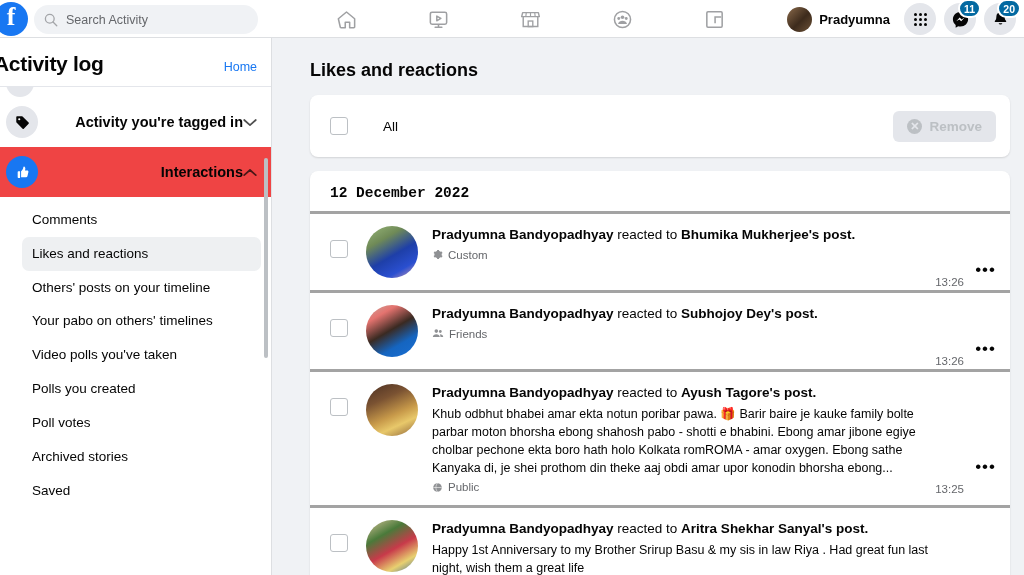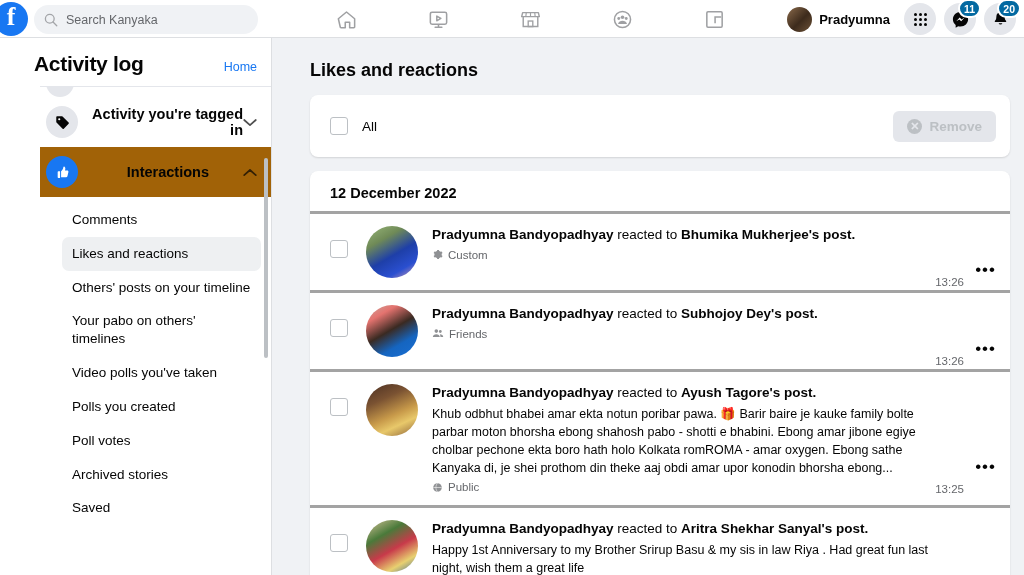--- a/index.html
+++ b/index.html
@@ -83,21 +83,20 @@
   .grid-dots { display: grid; grid-template-columns: repeat(3,3px); gap: 2px; }
   .grid-dots i { width: 3px; height: 3px; background: #050505; border-radius: 50%; display: block; }
 
   
   .sidebar {
     position: absolute; left: 0; top: 38px;
     width: 272px; height: 537px;
     background: #ffffff;
     border-right: 1px solid #dddfe2;
     overflow: hidden;
-    padding-left: 40px;
   }
   .side-head {
     padding: 14px 14px 10px 0;
     display: flex; align-items: baseline; justify-content: space-between;
     border-bottom: 1px solid #e4e6eb;
   }
   .side-title {
     font-size: 21px; font-weight: bold; letter-spacing: -.3px;
     margin-left: -6px;
   }
@@ -110,21 +109,21 @@
     position: absolute; left: 6px; top: -18px;
     width: 28px; height: 28px; border-radius: 50%; background: #e4e6eb;
   }
 
   .side-row {
     display: flex; align-items: center;
     height: 50px; padding: 0 14px 0 6px;
     cursor: pointer;
     text-align: right;
   }
-  .side-row.active-sec { background: #a16207; gap: 34px; }
+  .side-row.active-sec { background: #ef4444; }
   .sec-ico {
     width: 32px; height: 32px; border-radius: 50%;
     display: flex; align-items: center; justify-content: center;
     flex: 0 0 auto; margin-right: 6px;
   }
   .sec-ico.grey { background: #e4e6eb; }
   .sec-ico.blue { background: #1877f2; }
   .sec-label { font-size: 14.5px; font-weight: bold; flex: 1; }
   .chev { width: 14px; height: 9px; opacity: .7; flex: 0 0 auto; }
 
@@ -152,21 +151,21 @@
     font-size: 18px; font-weight: bold;
     padding: 22px 0 14px 38px;
   }
   .card {
     margin: 0 14px 0 38px;
     background: #fff; border-radius: 8px;
     box-shadow: 0 1px 2px rgba(0,0,0,.13);
   }
   .allbar {
     display: flex; align-items: center;
-    height: 62px; padding: 0 14px 0 20px;
+    height: 62px; padding: 0 14px 0 20px; gap: 21px;
   }
   .chk {
     width: 18px; height: 18px; border: 1px solid #bcc0c4;
     border-radius: 3px; background: #fff; flex: 0 0 auto; cursor: pointer;
   }
   .all-label { font-size: 13.5px; margin-left: 14px; flex: 1; }
   .remove-btn {
     display: flex; align-items: center; gap: 7px;
     background: #e4e6eb; color: #bcc0c4;
     border: none; border-radius: 6px;
@@ -183,20 +182,21 @@
 
   .feed-card {
     margin: 14px 14px 0 38px;
     background: #fff; border-radius: 8px;
     box-shadow: 0 1px 2px rgba(0,0,0,.13);
     padding: 14px 0 0 0;
   }
   .date-hd {
     font-size: 14.5px; font-weight: bold;
     padding: 0 0 10px 20px;
+    font-family: Liberation Mono, monospace;
   }
   .entry {
     display: flex; align-items: flex-start;
     padding: 12px 14px 12px 20px;
     border-top: 3px solid #a3a3a3;
     position: relative;
   }
   .entry:first-of-type { border-top: none; }
   .entry .chk { margin-top: 14px; }
   .av {
@@ -237,21 +237,21 @@
 <div class="topbar">
   <div class="fb-logo">
       <span>f</span>
     </div>
 
   <div class="search-pill">
     <svg class="search-icon" viewBox="0 0 16 16">
       <circle cx="6.6" cy="6.6" r="5" fill="none" stroke="#65676b" stroke-width="1.5"></circle>
       <line x1="10.3" y1="10.3" x2="14.6" y2="14.6" stroke="#65676b" stroke-width="1.5" stroke-linecap="round"></line>
     </svg>
-    <span class="search-ph">Search Kanyaka</span>
+    <span class="search-ph">Search Activity</span>
   </div>
 
   <div class="nav-icons">
     <div class="nav-btn">
       <svg width="23" height="23" viewBox="0 0 24 24">
         <path d="M3.5 11.2 12 4.2l8.5 7v8.6a.8.8 0 0 1-.8.8h-4.4v-5.8h-4.6v5.8H6.3a.8.8 0 0 1-.8-.8z" fill="none" stroke="#65676b" stroke-width="1.6" stroke-linejoin="round"></path>
       </svg>
     </div>
     <div class="nav-btn">
       <svg width="23" height="23" viewBox="0 0 24 24">

